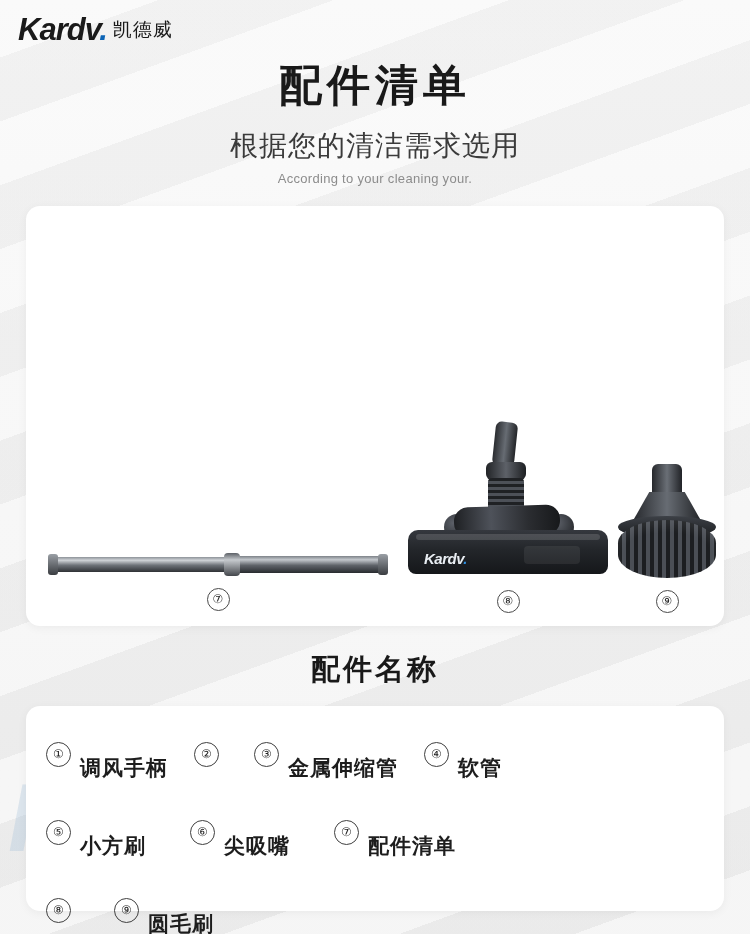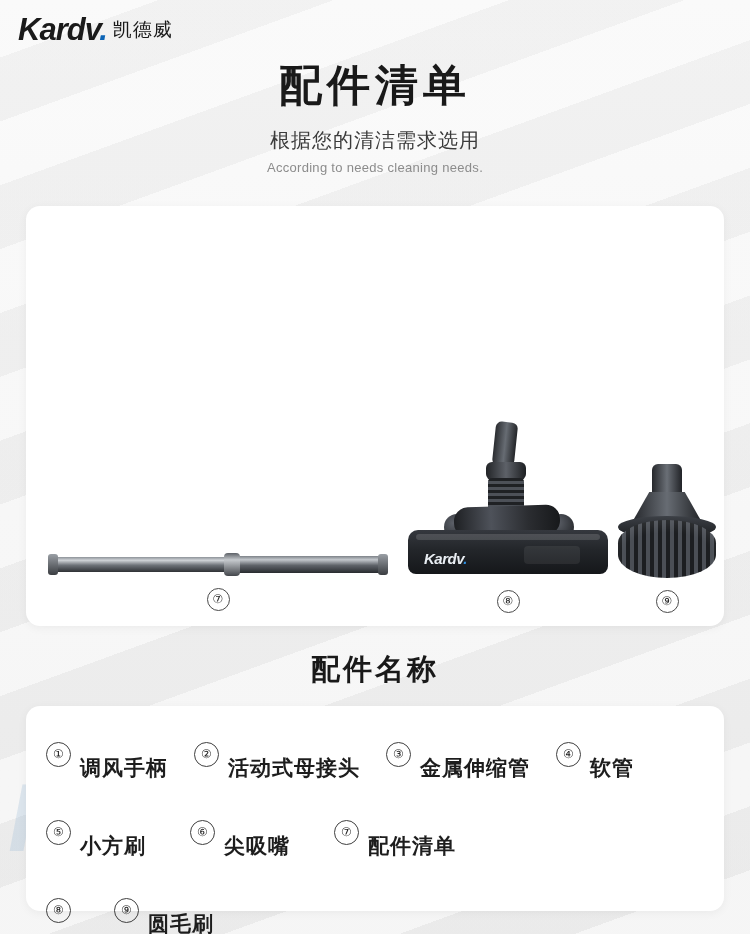--- a/index.html
+++ b/index.html
@@ -94,21 +94,21 @@
   }
   .main-title {
     font-size: 43px;
     font-weight: bold;
     color: #191919;
     letter-spacing: 5px;
     line-height: 1.1;
     margin: 0;
   }
   .sub-title {
-    font-size: 20px;
+    font-size: 28px;
     color: #3b3b3b;
     letter-spacing: 1px;
     margin-top: 18px;
   }
   .sub-title-en {
     font-size: 13px;
     color: #8c8c8c;
     letter-spacing: 0.3px;
     margin-top: 6px;
   }
@@ -450,21 +450,21 @@
 </div>
 
 <div class="brand">
   <span class="brand-mark"><span>Kardv</span><span class="brand-dot">.</span></span>
   <span class="brand-cn">凯德威</span>
 </div>
 
 <div class="title-block">
   <div class="main-title">配件清单</div>
   <div class="sub-title">根据您的清洁需求选用</div>
-  <div class="sub-title-en">According to needs cleaning needs.</div>
+  <div class="sub-title-en">According to your cleaning your.</div>
 </div>
 
 <div class="card" id="parts-card"></div>
 
 <div class="parts-row" style="left:34px; top:236px; width:682px;">
 
   <div class="part" style="width:108px;">
     <div class="part-img">
       <div class="p1">
         <div class="tip"></div>
@@ -586,21 +586,20 @@
 
 <div class="names">
 
   <div class="names-line">
     <div class="name-item gap-a">
       <span class="name-num">①</span>
       <span class="name-text">调风手柄</span>
     </div>
     <div class="name-item gap-a">
       <span class="name-num">②</span>
-      <span class="name-text">活动式母接头</span>
     </div>
     <div class="name-item gap-a">
       <span class="name-num">③</span>
       <span class="name-text">金属伸缩管</span>
     </div>
     <div class="name-item">
       <span class="name-num">④</span>
       <span class="name-text">软管</span>
     </div>
   </div>

